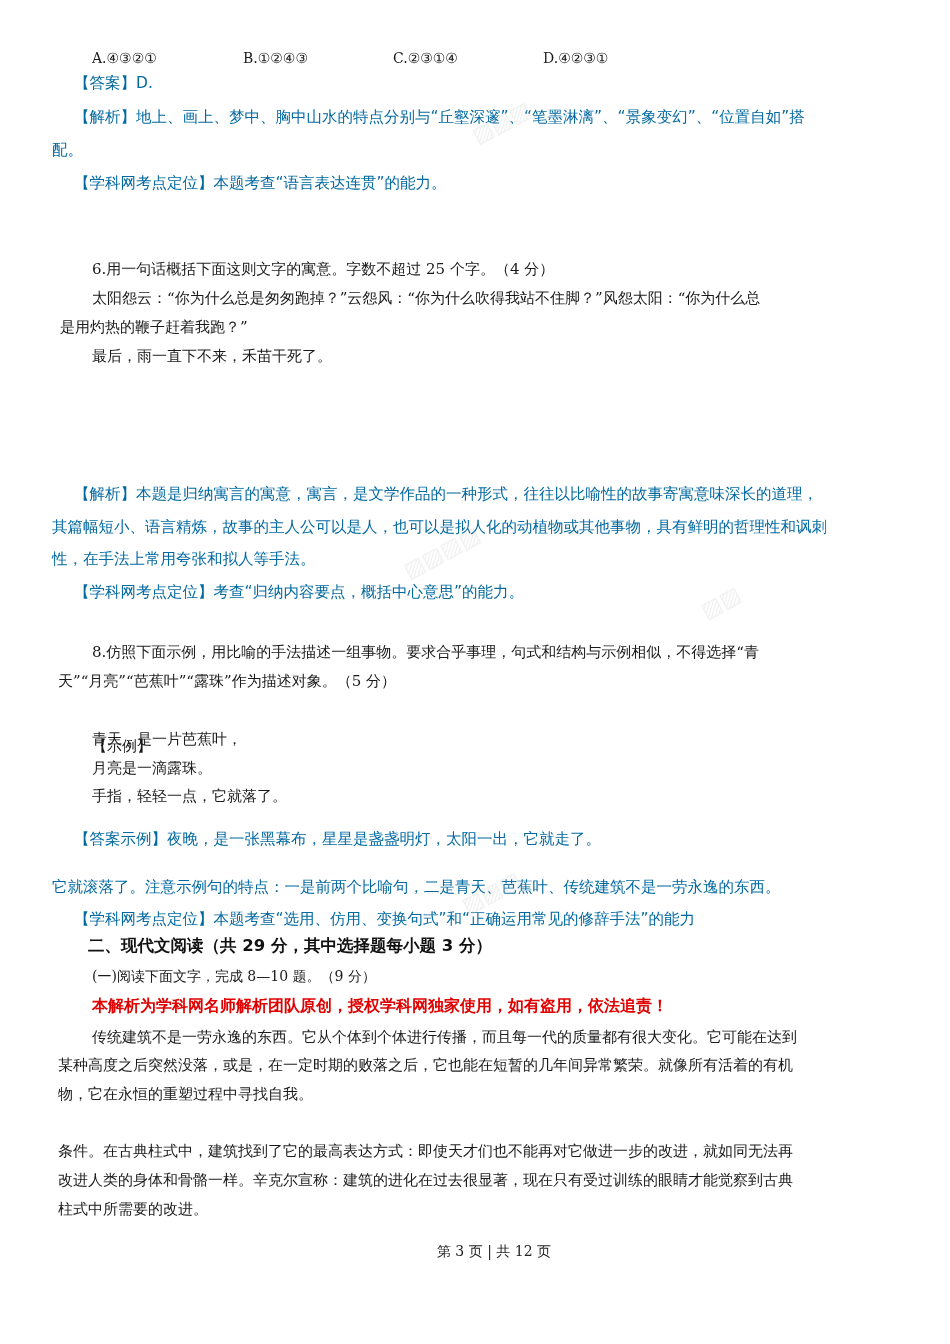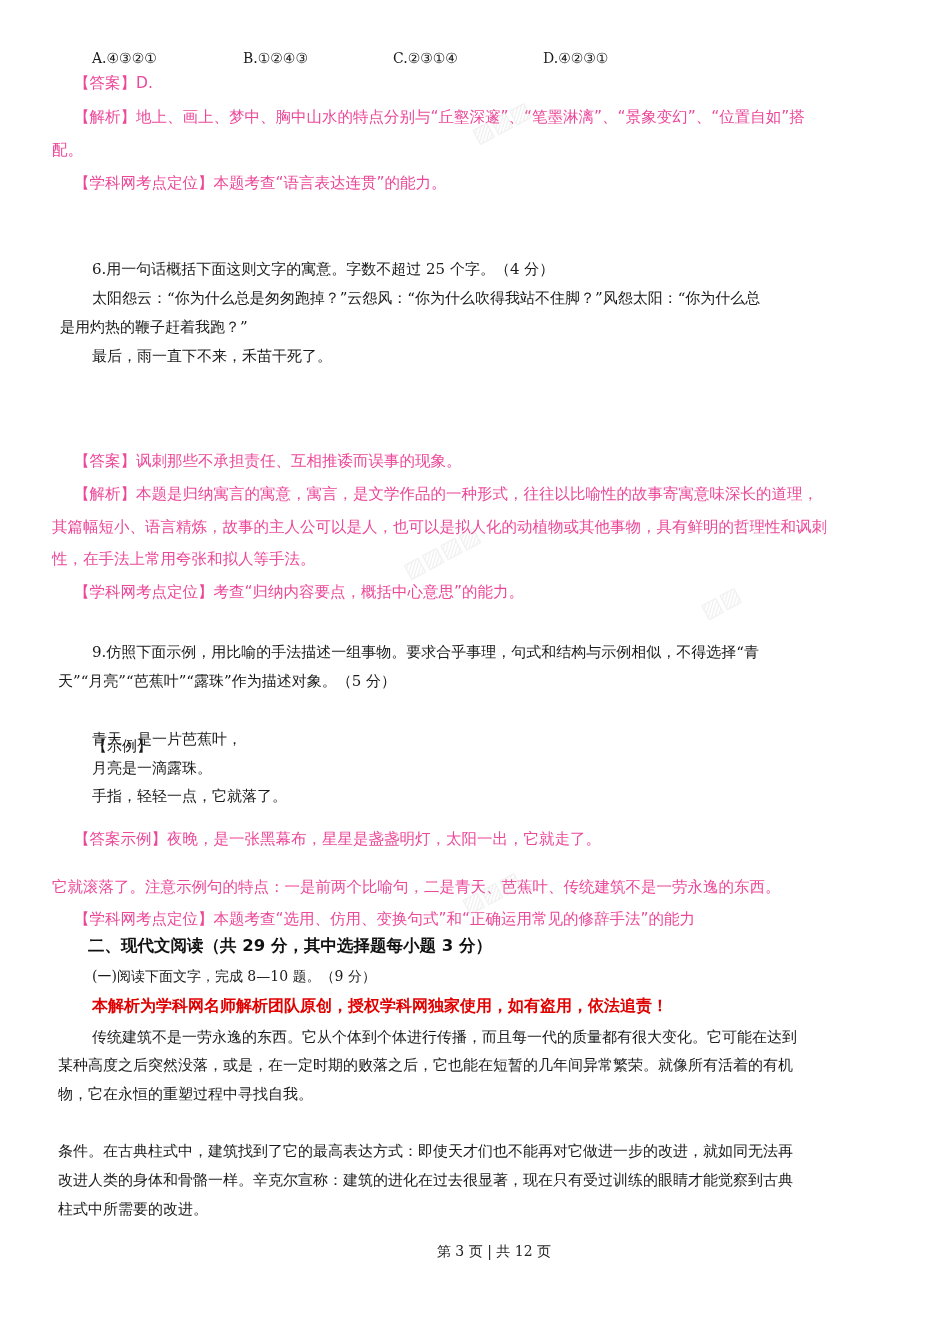--- a/index.html
+++ b/index.html
@@ -1,21 +1,21 @@
 <!DOCTYPE html>
 <html><head>
 <meta charset="utf-8">
 <style>
   html, body { margin: 0; padding: 0; background: #ffffff; }
   body { width: 950px; height: 1344px; position: relative; overflow: hidden;
          font-family: "DejaVu Serif", "Liberation Serif", serif; color: #111; }
   .page { position: absolute; left: 0; top: 0; width: 950px; height: 1344px; }
   .line { position: absolute; white-space: nowrap; font-size: 15px; line-height: 20px; }
   .black { color: #1a1a1a; font-family: "DejaVu Serif", "Liberation Serif", serif; }
-  .red { color: #ec4899; font-family: "DejaVu Sans", "Liberation Sans", sans-serif; font-size: 15.5px; }
+  .red { color: #0369a1; font-family: "DejaVu Sans", "Liberation Sans", sans-serif; font-size: 15.5px; }
   .redbold { color: #e00000; font-family: "DejaVu Sans", "Liberation Sans", sans-serif; font-weight: bold; font-size: 16px; }
   .heading { color: #111; font-family: "DejaVu Sans", "Liberation Sans", sans-serif; font-weight: bold; font-size: 16.5px; }
   .opt { position: absolute; top: 48px; font-size: 14px; line-height: 20px; color: #1a1a1a; font-family: "DejaVu Serif", serif; }
   .footer { position: absolute; top: 1243px; left: 0; width: 950px; text-align: center; font-size: 14px; color: #222; font-family: "DejaVu Serif", serif; padding-left: 19px; }
   .watermark { position: absolute; color: rgba(200,200,200,0.25); font-family: "DejaVu Sans", sans-serif; font-weight: bold; font-size: 22px; transform: rotate(-28deg); pointer-events: none; }
 </style>
 </head>
 <body>
 
 <div class="page">
@@ -28,27 +28,26 @@
   <div class="line red" style="left:74px; top:73px;">【答案】D.</div>
   <div class="line red" style="left:74px; top:107px;">【解析】地上、画上、梦中、胸中山水的特点分别与“丘壑深邃”、“笔墨淋漓”、“景象变幻”、“位置自如”搭</div>
   <div class="line red" style="left:52px; top:140px;">配。</div>
   <div class="line red" style="left:74px; top:173px;">【学科网考点定位】本题考查“语言表达连贯”的能力。</div>
 
   <div class="line black" style="left:92px; top:259px;">6.用一句话概括下面这则文字的寓意。字数不超过 25 个字。（4 分）</div>
   <div class="line black" style="left:92px; top:288px;">太阳怨云：“你为什么总是匆匆跑掉？”云怨风：“你为什么吹得我站不住脚？”风怨太阳：“你为什么总</div>
   <div class="line black" style="left:60px; top:317px;">是用灼热的鞭子赶着我跑？”</div>
   <div class="line black" style="left:92px; top:346px;">最后，雨一直下不来，禾苗干死了。</div>
 
-  <div class="line red" style="left:74px; top:451px;">【答案】讽刺那些不承担责任、互相推诿而误事的现象。</div>
   <div class="line red" style="left:74px; top:484px;">【解析】本题是归纳寓言的寓意，寓言，是文学作品的一种形式，往往以比喻性的故事寄寓意味深长的道理，</div>
   <div class="line red" style="left:52px; top:517px;">其篇幅短小、语言精炼，故事的主人公可以是人，也可以是拟人化的动植物或其他事物，具有鲜明的哲理性和讽刺</div>
   <div class="line red" style="left:74px; top:582px;">【学科网考点定位】考查“归纳内容要点，概括中心意思”的能力。</div>
   <div class="line red" style="left:52px; top:549px;">性，在手法上常用夸张和拟人等手法。</div>
 
-  <div class="line black" style="left:92px; top:642px;">9.仿照下面示例，用比喻的手法描述一组事物。要求合乎事理，句式和结构与示例相似，不得选择“青</div>
+  <div class="line black" style="left:92px; top:642px;">8.仿照下面示例，用比喻的手法描述一组事物。要求合乎事理，句式和结构与示例相似，不得选择“青</div>
   <div class="line black" style="left:58px; top:671px;">天”“月亮”“芭蕉叶”“露珠”作为描述对象。（5 分）</div>
   <div class="line black" style="left:92px; top:700px;margin-top:36px;">【示例】</div>
   <div class="line black" style="left:92px; top:729px;">青天，是一片芭蕉叶，</div>
   <div class="line black" style="left:92px; top:758px;">月亮是一滴露珠。</div>
   <div class="line black" style="left:92px; top:786px;">手指，轻轻一点，它就落了。</div>
 
   <div class="line red" style="left:74px; top:813px;margin-top:16px;">【答案示例】夜晚，是一张黑幕布，星星是盏盏明灯，太阳一出，它就走了。</div>
   <div class="line red" style="left:52px; top:877px;">它就滚落了。注意示例句的特点：一是前两个比喻句，二是青天、芭蕉叶、传统建筑不是一劳永逸的东西。</div>
   <div class="line red" style="left:74px; top:909px;">【学科网考点定位】本题考查“选用、仿用、变换句式”和“正确运用常见的修辞手法”的能力</div>
 

